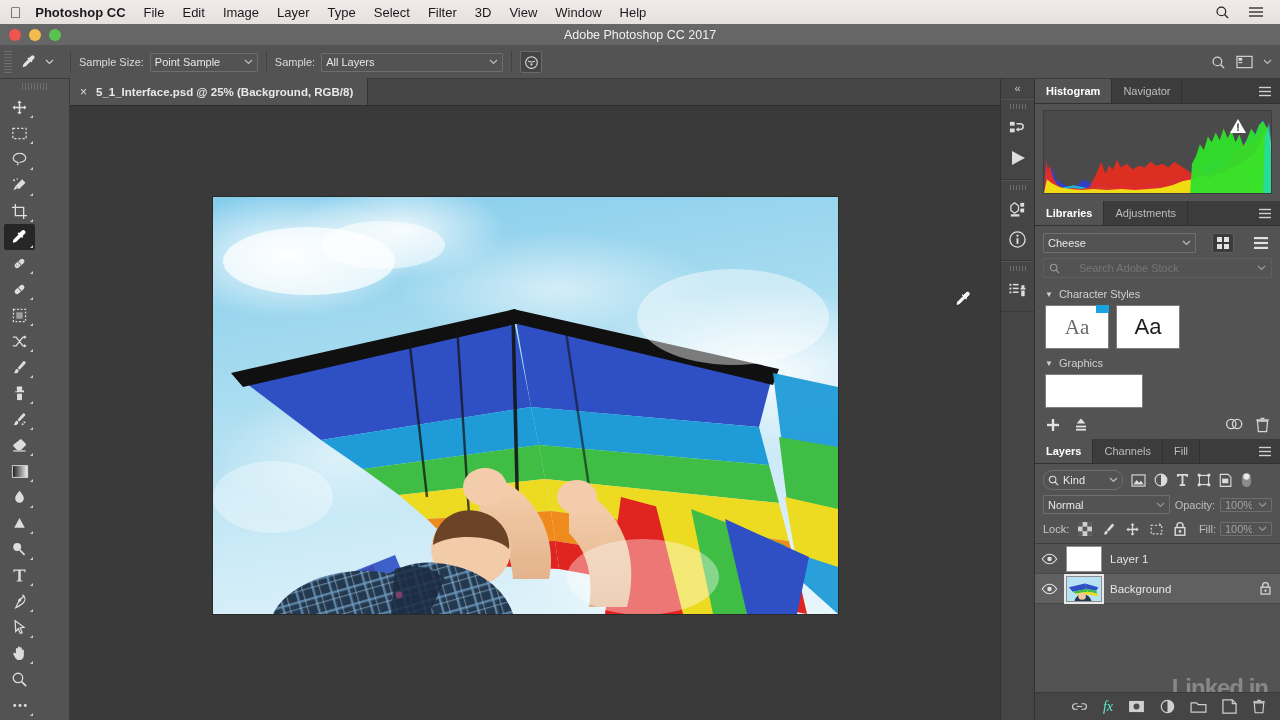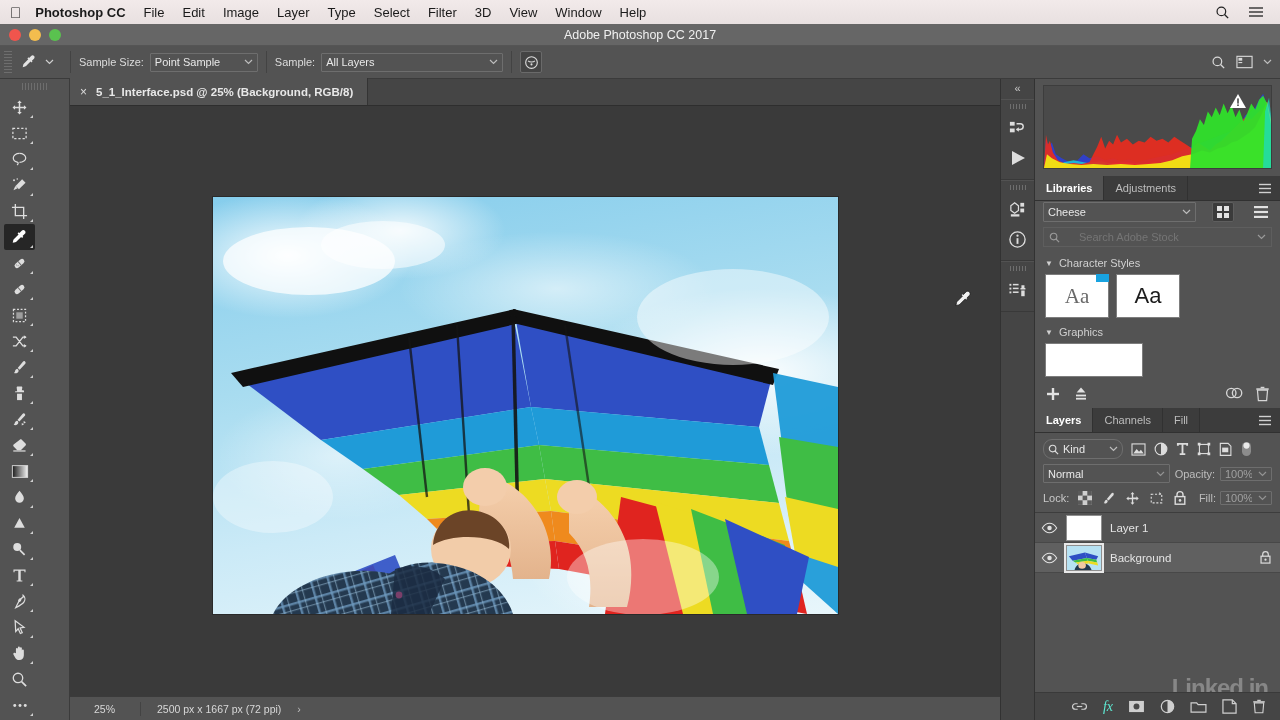--- a/index.html
+++ b/index.html
@@ -151,21 +151,21 @@
   .ptab.active { background:#535353; color:#ffffff; font-weight:bold; }
   .pmenu { margin-left:auto; display:flex; align-items:center; padding:0 8px; }
   .pbody { background:#535353; }
 
   
   .histo { height:84px; margin:6px 8px 7px; background:#4a4a4a;
     border:1px solid #3d3d3d; position:relative; overflow:hidden; }
   .warn { position:absolute; right:24px; top:7px; }
 
   
-  .lib-row { display:flex; align-items:center; gap:16px; padding:1px 8px 5px; }
+  .lib-row { display:flex; align-items:center; gap:16px; padding:7px 8px 5px; }
   .lib-combo { flex:1; height:20px; }
   .lib-sq { width:22px;height:20px; display:flex;align-items:center;justify-content:center;
      border-radius:2px; }
   .lib-sq.on { background:#3b3b3b; border:1px solid #5e5e5e; }
   .search-row {
     margin:0 8px 6px; height:20px; border:1px solid #5e5e5e;
     display:flex; align-items:center; gap:19px; padding:0 5px; font-size:11px; color:#8d8d8d;
   }
   .sect-head { display:flex; align-items:center; gap:6px; padding:4px 10px 3px;
     font-size:11px; color:#d0d0d0; }
@@ -606,26 +606,20 @@
     </svg>
   </div>
   <span class="cursor-eye">
     <svg width="20" height="20" viewBox="0 0 20 20">
           <path d="M15.4 3c-1-1-2.5-1-3.5 0L9.4 5.6l-.8-.8-1.3 1.3 1.1 1.1-5.3 5.3c-.3.3-.5.7-.6 1.2l-.6 2.8 2.8-.6c.5-.1.9-.3 1.2-.6l5.3-5.3 1.1 1.1 1.3-1.3-.8-.8L15.4 6.5c1-1 1-2.5 0-3.5z" fill="#f2f2f2" stroke="#111" stroke-width=".7"></path>
         </svg>
   </span>
 
 </div>
 
-<div class="statusbar">
-  <span class="st-zoom">25%</span>
-  <span class="st-sep"></span>
-  <span class="st-dims">2500 px x 1667 px (72 ppi)</span>
-  <span class="st-arrow">›</span>
-</div>
 
 <div class="rail">
   <div class="collapse">«</div>
   <div class="rgroup">
     <div class="rgrip"></div>
     <div class="ricon">
       <svg width="19" height="19" viewBox="0 0 20 20">
             <rect x="2" y="3" width="5" height="4" fill="#ddd"></rect>
             <rect x="2" y="10" width="5" height="4" fill="#ddd"></rect>
             <path d="M9 5h4a3 3 0 0 1 0 6H9" fill="none" stroke="#ddd" stroke-width="1.5"></path>
@@ -670,20 +664,37 @@
             </g>
             <path d="M13.6 4.6h3.2v2.8h1v1.6h-5.2V7.4h1z" fill="#ddd"></path>
             <rect x="13.4" y="10" width="3.6" height="6" fill="#ddd"></rect>
           </svg>
     </div>
   </div>
 </div>
 
 <div class="rpanel">
 
+  <div class="ptabs">
+    <div class="ptab active">
+      <span>Histogram</span>
+    </div>
+    <div class="ptab">
+      <span>Navigator</span>
+    </div>
+    <div class="pmenu">
+      <svg width="14" height="11" viewBox="0 0 14 11">
+            <g stroke="#d0d0d0" stroke-width="1.4">
+              <line x1="1" y1="1.5" x2="13" y2="1.5"></line>
+              <line x1="1" y1="5.5" x2="13" y2="5.5"></line>
+              <line x1="1" y1="9.5" x2="13" y2="9.5"></line>
+            </g>
+          </svg>
+    </div>
+  </div>
   <div class="pbody">
     <div class="histo">
       <svg width="100%" height="100%" viewBox="0 0 230 84" preserveAspectRatio="none">
         <rect width="230" height="84" fill="#4a4a4a"></rect>
 
         <path d="M0,84 L2,54 L5,62 L8,58 L12,70 L18,74 L26,78 L34,76 L40,70 L46,74 L54,72 L62,76 L70,74 L78,77 L86,75 L94,78 L102,76 L110,74 L120,72 L130,70 L140,66 L150,62 L160,58 L170,54 L180,50 L190,46 L198,40 L204,30 L210,26 L214,22 L218,14 L222,8 L226,20 L230,46 L230,84 Z" fill="#2d3fd6" opacity=".9"></path>
 
         <path d="M14,84 L20,78 L30,76 L44,79 L58,77 L70,80 L80,78 L92,81 L100,80 L100,84 Z" fill="#18c8dd" opacity=".85"></path>
 
         <path d="M60,84 L70,79 L84,78 L98,80 L112,78 L120,81 L130,80 L130,84 Z" fill="#e428c6" opacity=".85"></path>

